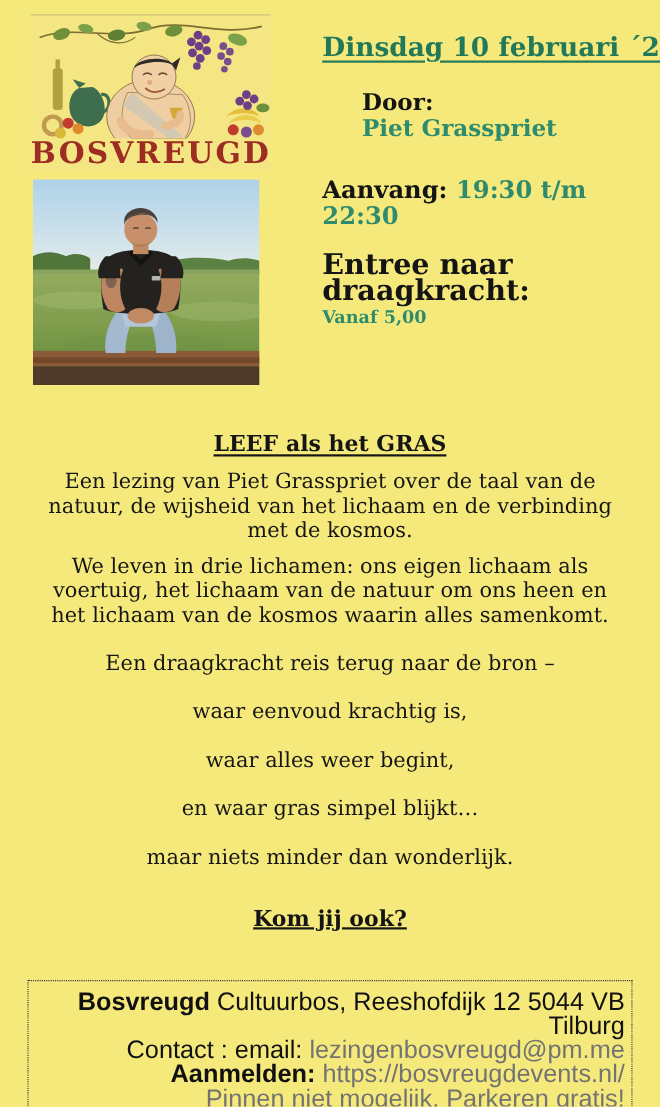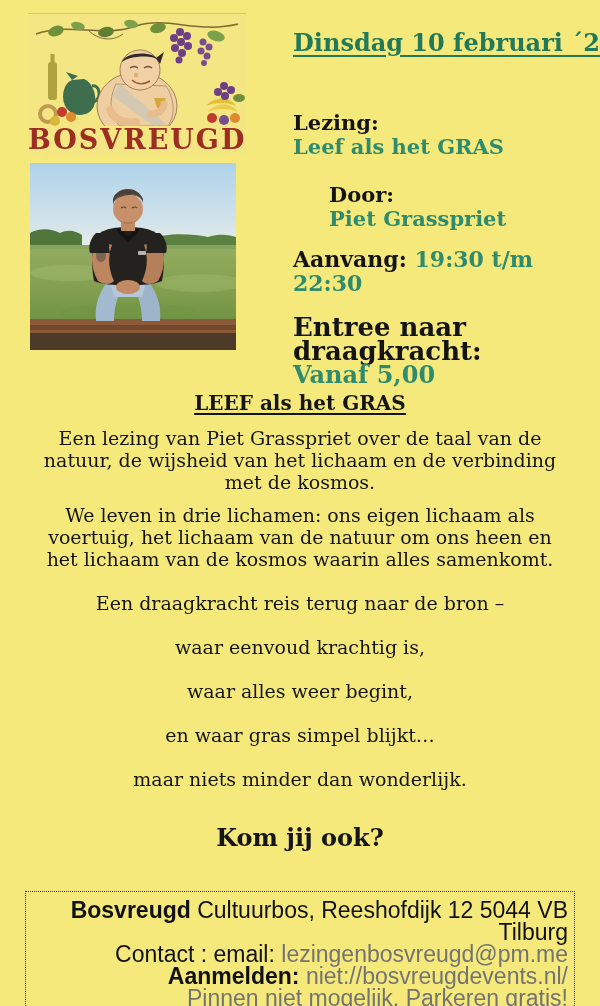--- a/index.html
+++ b/index.html
@@ -47,25 +47,25 @@
     text-decoration:underline;
     text-underline-offset:4px;
     text-decoration-thickness:2px;
     white-space:nowrap;
   }
   .pair { margin-top:0; }
   .lbl { font-size:21px; font-weight:bold; color:#141414; line-height:24px; }
   .val { font-size:21px; font-weight:bold; color:#2e8b6e; line-height:24px; }
   .mt-lezing  { margin-top:54px; }
   .mt-door    { margin-top:24px;margin-left:36px; }
-  .mt-aanvang { margin-top:16px; }
+  .mt-aanvang { margin-top:32px; }
   .mt-entree  { margin-top:20px; }
   .inline-pair .lbl, .inline-pair .val { display:inline; font-size:22px; }
   .entree .lbl { font-size:26px; }
-  .entree .val { font-size:24px; }
+  .entree .val { font-size:16px; }
 
   
   .main {
     position:absolute; left:42px; right:42px; top:391px;
     text-align:center;
   }
   .main-heading {
     font-size:20px; font-weight:bold;
     text-decoration:underline;
     text-underline-offset:3px;
@@ -75,22 +75,22 @@
   .para {
     font-size:19px; line-height:22px;
     margin:0 0 11px 0;
   }
   .sp-line {
     font-size:19px; line-height:22px;
     margin:11px 0;
     padding-top:11px;
   }
   .cta {
-    font-size:24px; font-weight:bold;
-    margin-top:22px; padding-top:11px;
+    font-size:20px; font-weight:bold;
+    margin-top:22px; padding-top:11px;text-decoration:underline;
   }
 
   
   .footer {
     position:absolute; left:25px; right:25px; top:891px;
     border:1px dotted #333;
     padding:7px 6px 8px 6px;
     text-align:right;
     font-family:"Liberation Sans", sans-serif;
     font-size:23px; line-height:22px;
@@ -235,24 +235,20 @@
         <path d="M83,42 C84,36 90,31 98,31 C106,31 112,34 113,40 L113,36 C110,29 104,26 98,26 C90,26 84,31 83,36 Z" fill="#4a4038"></path>
         <path d="M88,56 C92,60 104,60 108,56 C104,63 92,63 88,56 Z" fill="#a9744e" opacity="0.65"></path>
         <path d="M91,45 q3,-2 5,0 M102,45 q3,-2 5,0" fill="none" stroke="#5a4232" stroke-width="1.2"></path>
       </g>
     </svg>
   </div>
 
   <div class="right-col">
     <div class="event-date">Dinsdag 10 februari ´26</div>
 
-    <div class="pair mt-lezing">
-      <div class="lbl">Lezing:</div>
-      <div class="val">Leef als het GRAS</div>
-    </div>
 
     <div class="pair mt-door">
       <div class="lbl">Door:</div>
       <div class="val">Piet Grasspriet</div>
     </div>
 
     <div class="pair mt-aanvang inline-pair">
       <span class="lbl">Aanvang: </span>
       <span class="val">19:30 t/m 22:30</span>
     </div>
@@ -276,20 +272,20 @@
   </div>
 
   <div class="footer">
     <div>
       <b>Bosvreugd</b><span> Cultuurbos, Reeshofdijk 12 5044 VB Tilburg</span>
     </div>
     <div>
       <span>Contact :  email: </span><a class="link">lezingenbosvreugd@pm.me</a>
     </div>
     <div>
-      <b>Aanmelden: </b><a class="link">niet://bosvreugdevents.nl/</a>
+      <b>Aanmelden: </b><a class="link">https://bosvreugdevents.nl/</a>
     </div>
     <div>
       <a class="link u">Pinnen niet mogelijk, Parkeren gratis!</a>
     </div>
   </div>
 
 </div>
 
 </body></html>

